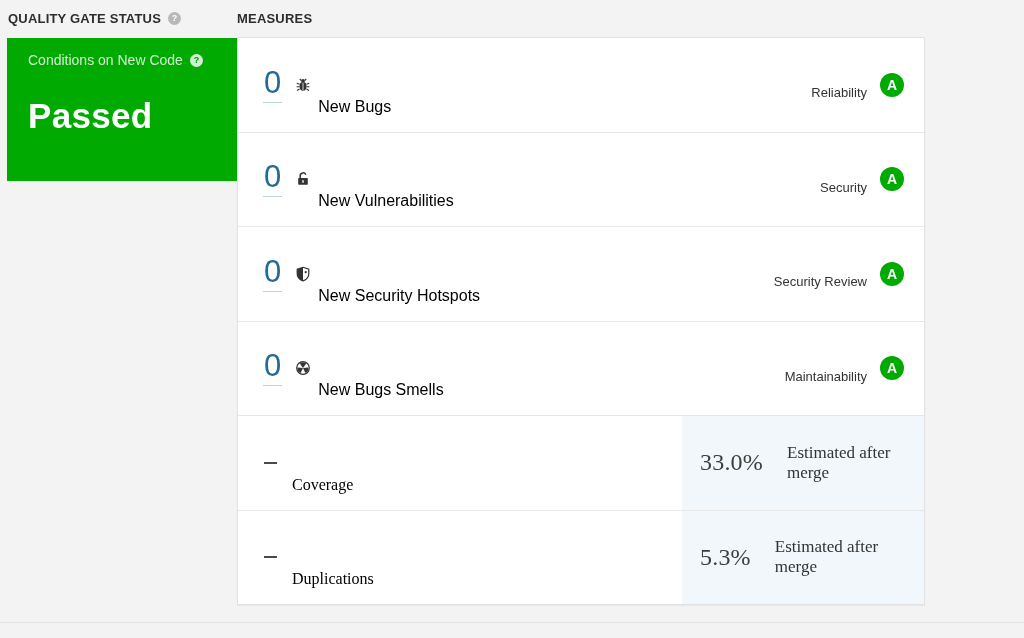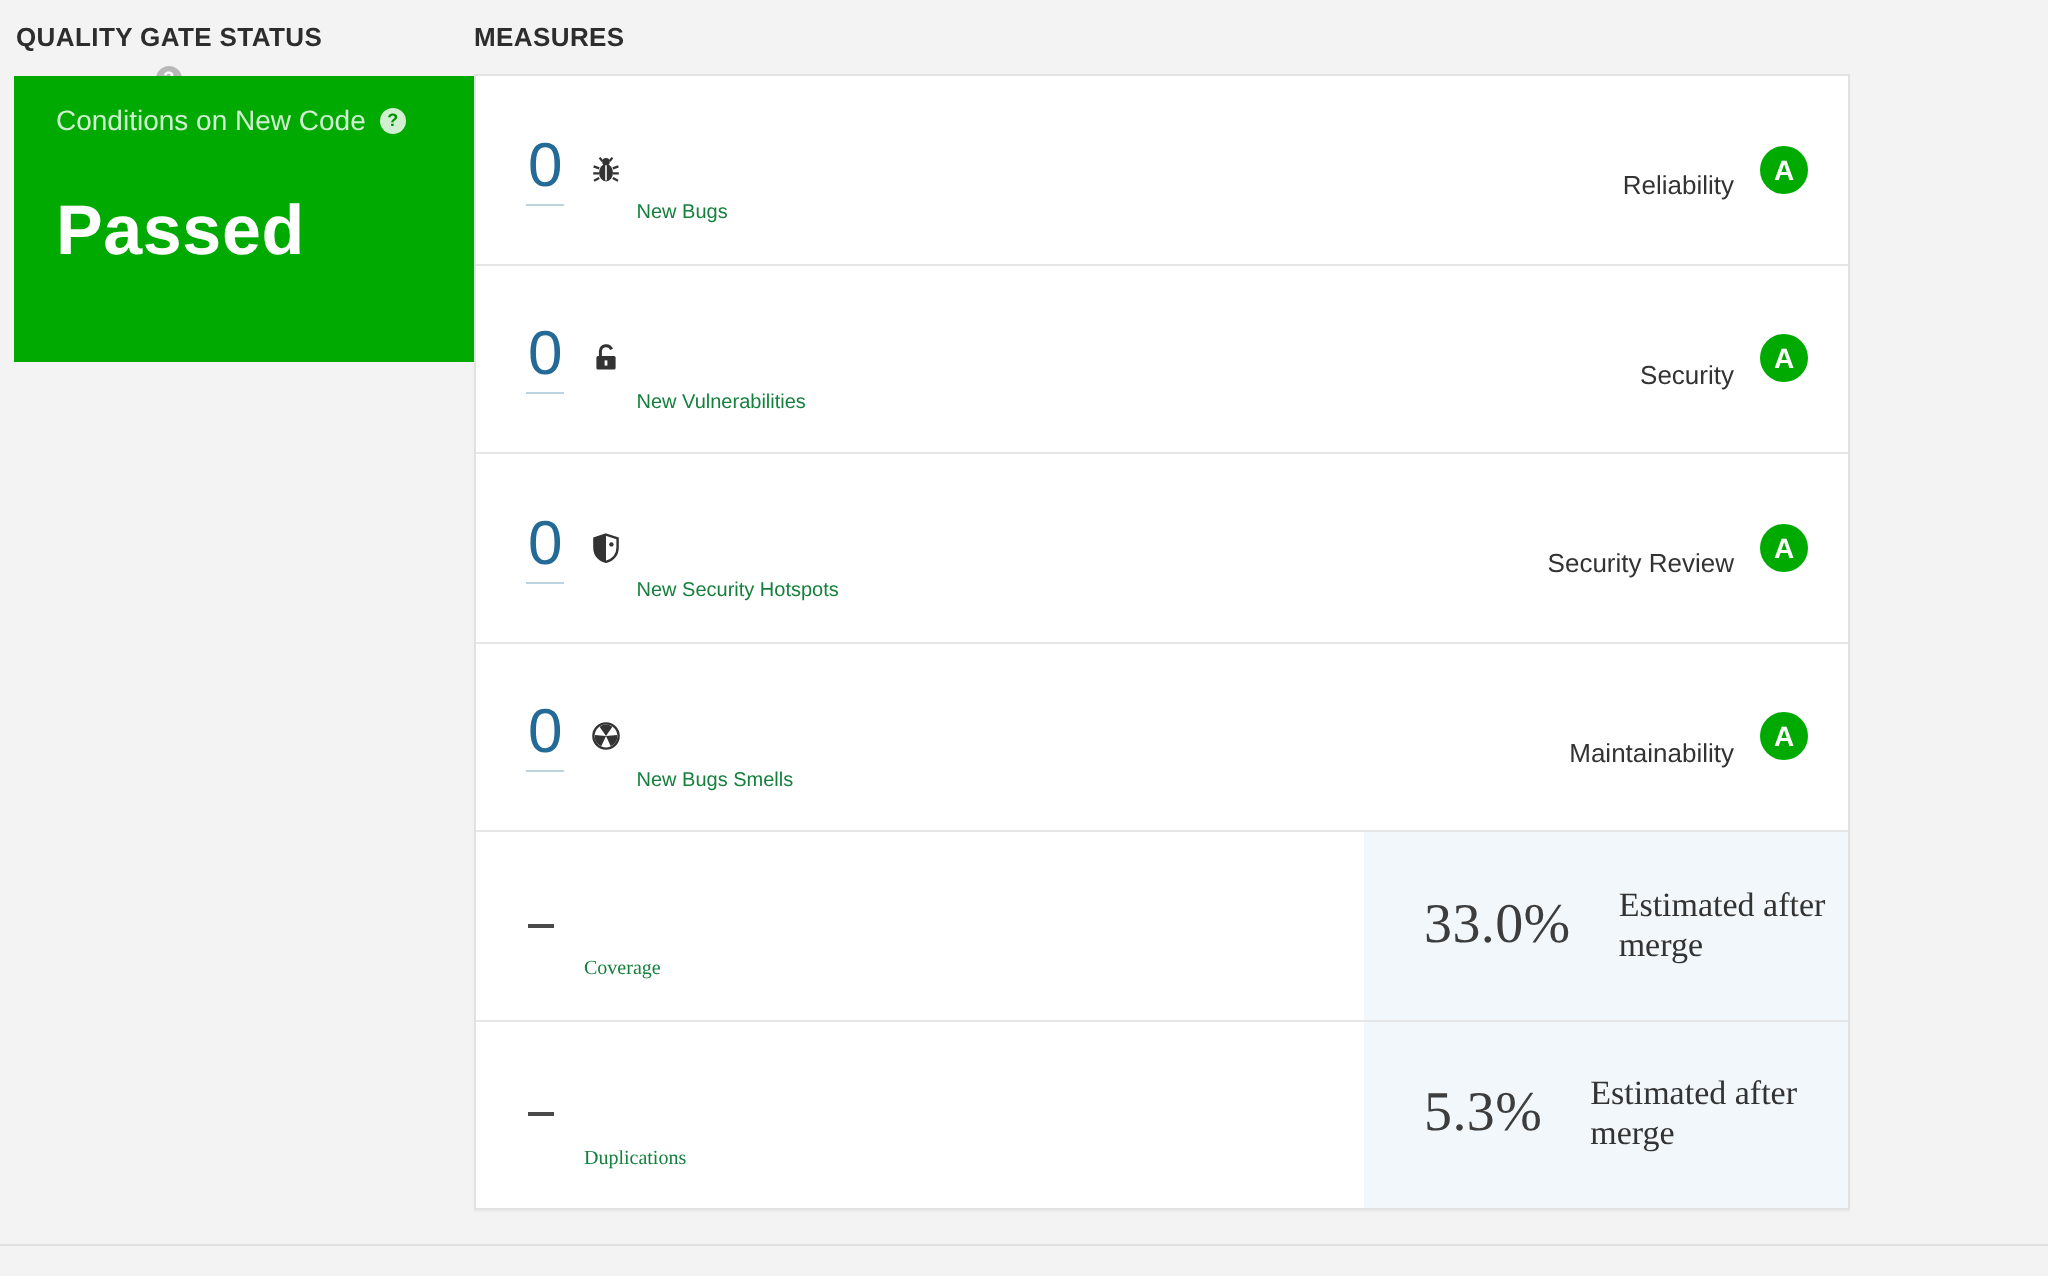--- a/index.html
+++ b/index.html
@@ -10,21 +10,20 @@
     color: #333;
     position: relative;
     overflow: hidden;
   }
 
   .section-title {
     position: absolute; top: 11px;
     font-size: 13px; font-weight: bold; color: #2d2d2d;
     display: flex; align-items: center; gap: 7px;
     letter-spacing: 0.2px;
-    flex-direction: column;
   }
   #qg-title { left: 8px; }
   #measures-title { left: 237px; }
 
   .help-icon {
     width: 13px; height: 13px; border-radius: 50%;
     background: #b8b8b8; color: #fff;
     font-size: 9px; font-weight: bold;
     display: inline-flex; align-items: center; justify-content: center;
     line-height: 1; cursor: pointer; flex: 0 0 auto;
@@ -71,41 +70,41 @@
 
   .m-value {
     font-size: 31px; line-height: 1.05;
     color: #236a97; text-decoration: none;
     border-bottom: 1px solid #bdd3e0;
     padding: 0 1px 2px 1px;
     margin-right: 13px;
     cursor: pointer;
   }
   .m-icon { display: inline-flex; margin-right: 7px; flex: 0 0 auto; }
-  .m-label { font-size: 10px; color: #15803d; margin-top: 44px; }
+  .m-label { font-size: 16px; color: #000000; margin-top: 44px; }
   .spacer { flex: 1; }
   .m-domain { font-size: 13px; color: #333; margin-right: 13px; margin-top: 16px; }
   .rating-badge {
     width: 24px; height: 24px; border-radius: 50%;
     background: #00aa00; color: #fff;
     font-size: 14px; font-weight: bold;
     display: flex; align-items: center; justify-content: center;
     flex: 0 0 auto;
   }
 
   .dash-icon { width: 13px; height: 2px; background: #4a4a4a; margin: 0 15px 0 1px; flex: 0 0 auto; }
 
   .estimate-panel {
     width: 242px; align-self: stretch;
     background: #f1f7fa;
     display: flex; align-items: center;
     box-sizing: border-box; padding-left: 18px;
     gap: 24px;
   }
-  .est-value { font-size: 28px; color: #3d3d3d; letter-spacing: 0.2px; margin-left: 12px; }
+  .est-value { font-size: 24px; color: #3d3d3d; letter-spacing: 0.2px; }
   .est-note { font-size: 17px; color: #333; }
 
   .bottom-divider {
     position: absolute; left: 0; top: 622px;
     width: 1024px; height: 1px; background: #e0e0e0;
   }
 </style>
 </head>
 <body>
 

